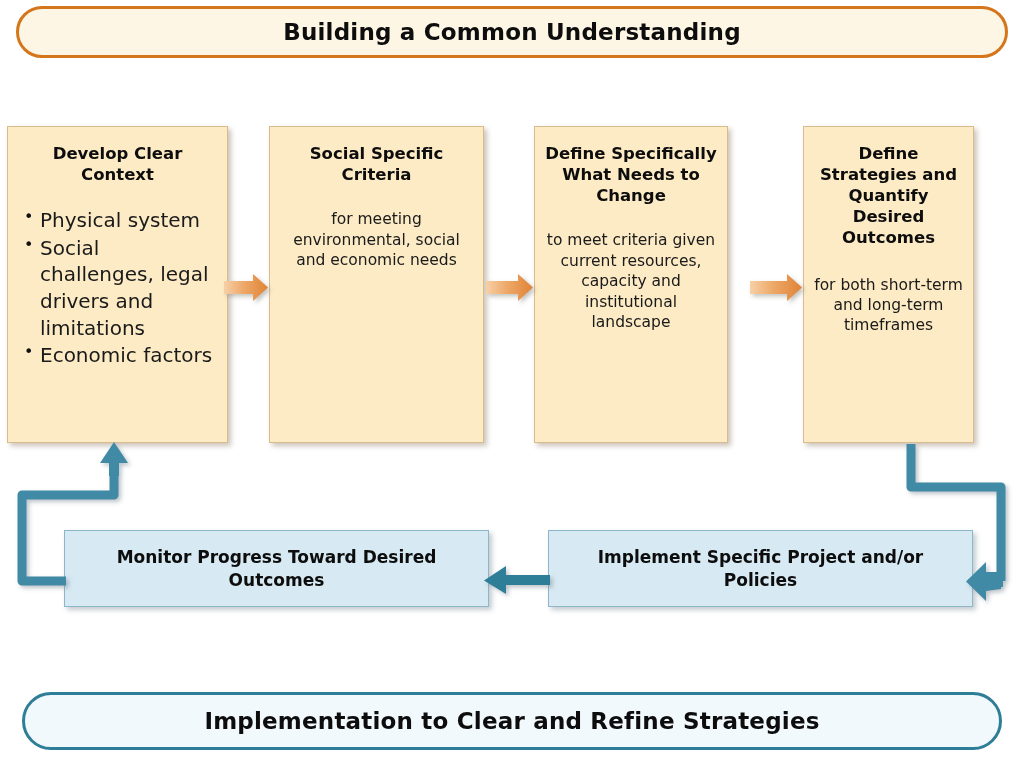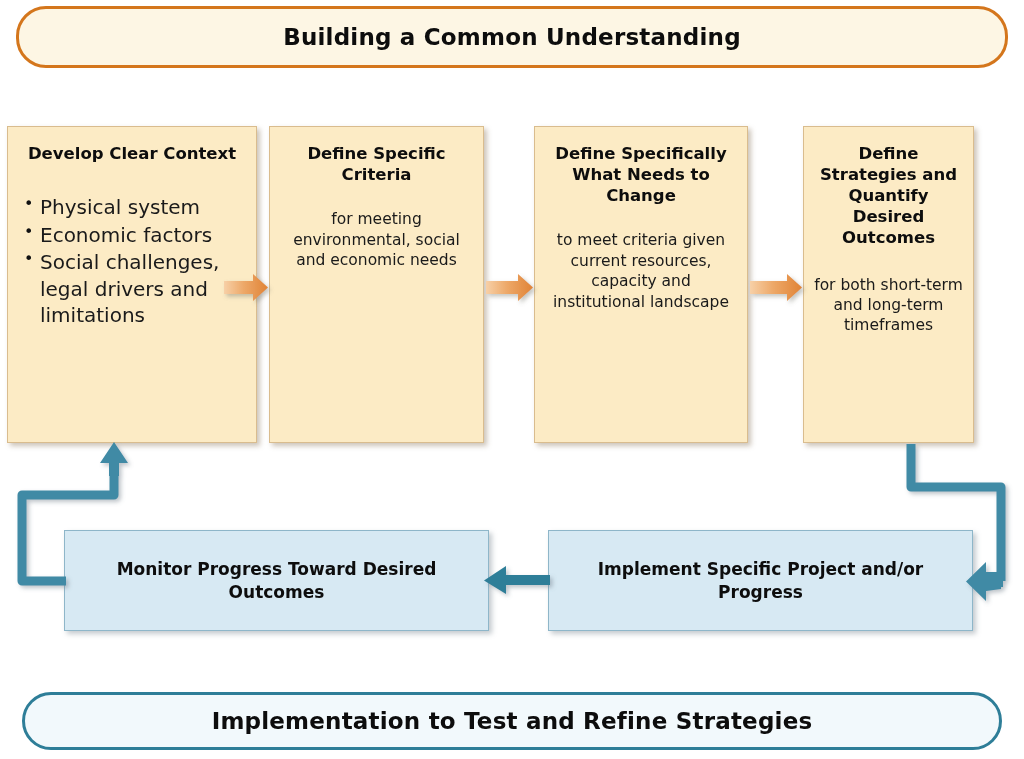--- a/index.html
+++ b/index.html
@@ -12,21 +12,21 @@
   #stage{position:relative;width:1024px;height:759px;}
 
   
   .banner{
     position:absolute;
     display:flex;align-items:center;justify-content:center;
     text-align:center;
     box-sizing:border-box;
   }
   #top-banner{
-    left:16px;top:6px;width:992px;height:62px;
+    left:16px;top:6px;width:992px;height:52px;
     background:#FDF6E4;
     border:3px solid #D4761C;
     border-radius:30px;
   }
   #top-banner .banner-text{
     font-size:23px;font-weight:bold;color:#0d0d0d;letter-spacing:.2px;
   }
   #bottom-banner{
     left:22px;top:692px;width:980px;height:58px;
     background:#F2F9FC;
@@ -66,28 +66,28 @@
     font-size:20px;color:#1a1a1a;line-height:1.33;
     padding-left:22px;margin-bottom:1px;
     text-align:left;
   }
   .tan-list li::before{
     content:"\2022";
     position:absolute;left:6px;top:-1px;
     font-size:16px;color:#111;
   }
 
-  #box1{left:7px;width:250px;gap:8px;}
+  #box1{left:7px;width:221px;}
   #box2{left:269px;width:215px;}
-  #box3{left:534px;width:214px;}
+  #box3{left:534px;width:194px;}
   #box4{left:803px;width:171px;}
 
   
   .blue-box{
-    position:absolute;top:530px;height:101px;
+    position:absolute;top:530px;height:77px;
     background:#D7E9F3;
     border:1.5px solid #8EB6C9;
     box-sizing:border-box;
     box-shadow:3px 3px 5px rgba(110,125,135,.40);
     display:flex;align-items:center;
     padding:6px 24px;
   }
   .blue-text{
     font-size:17px;font-weight:bold;color:#0d0d0d;
     line-height:1.32;text-align:center;
@@ -105,50 +105,50 @@
 <div id="stage">
 
   <div class="banner" id="top-banner">
     <span class="banner-text">Building a Common Understanding</span>
   </div>
 
   <div class="tan-box" id="box1">
     <div class="tan-title">Develop Clear Context</div>
     <ul class="tan-list">
       <li>Physical system</li>
+      <li>Social challenges, legal drivers and limitations</li>
       <li>Economic factors</li>
-      <li>Social challenges, legal drivers and limitations</li>
     </ul>
   </div>
 
   <div class="tan-box" id="box2">
-    <div class="tan-title">Define Specific Criteria</div>
+    <div class="tan-title">Social Specific Criteria</div>
     <div class="tan-sub">for meeting environmental, social and economic needs</div>
   </div>
 
   <div class="tan-box" id="box3">
     <div class="tan-title">Define Specifically What Needs to Change</div>
     <div class="tan-sub" style="margin-top:22px;">to meet criteria given current resources, capacity and institutional landscape</div>
   </div>
 
   <div class="tan-box" id="box4">
     <div class="tan-title">Define Strategies and Quantify Desired Outcomes</div>
     <div class="tan-sub" style="margin-top:24px;">for both short-term and long-term timeframes</div>
   </div>
 
   <div class="blue-box" id="blue-left">
     <span class="blue-text">Monitor Progress Toward Desired Outcomes</span>
   </div>
 
   <div class="blue-box" id="blue-right">
-    <span class="blue-text">Implement Specific Project and/or Progress</span>
+    <span class="blue-text">Implement Specific Project and/or Policies</span>
   </div>
 
   <div class="banner" id="bottom-banner">
-    <span class="banner-text">Implementation to Test and Refine Strategies</span>
+    <span class="banner-text">Implementation to Clear and Refine Strategies</span>
   </div>
 
   <svg id="connectors" viewBox="0 0 1024 759">
     <defs>
       <linearGradient id="ogradA" x1="0" y1="0" x2="1" y2="0">
         <stop offset="0" stop-color="#F7D0A7"></stop>
         <stop offset="0.45" stop-color="#EDA868"></stop>
         <stop offset="1" stop-color="#E08336"></stop>
       </linearGradient>
       <linearGradient id="ogradV" x1="0" y1="0" x2="0" y2="1">

